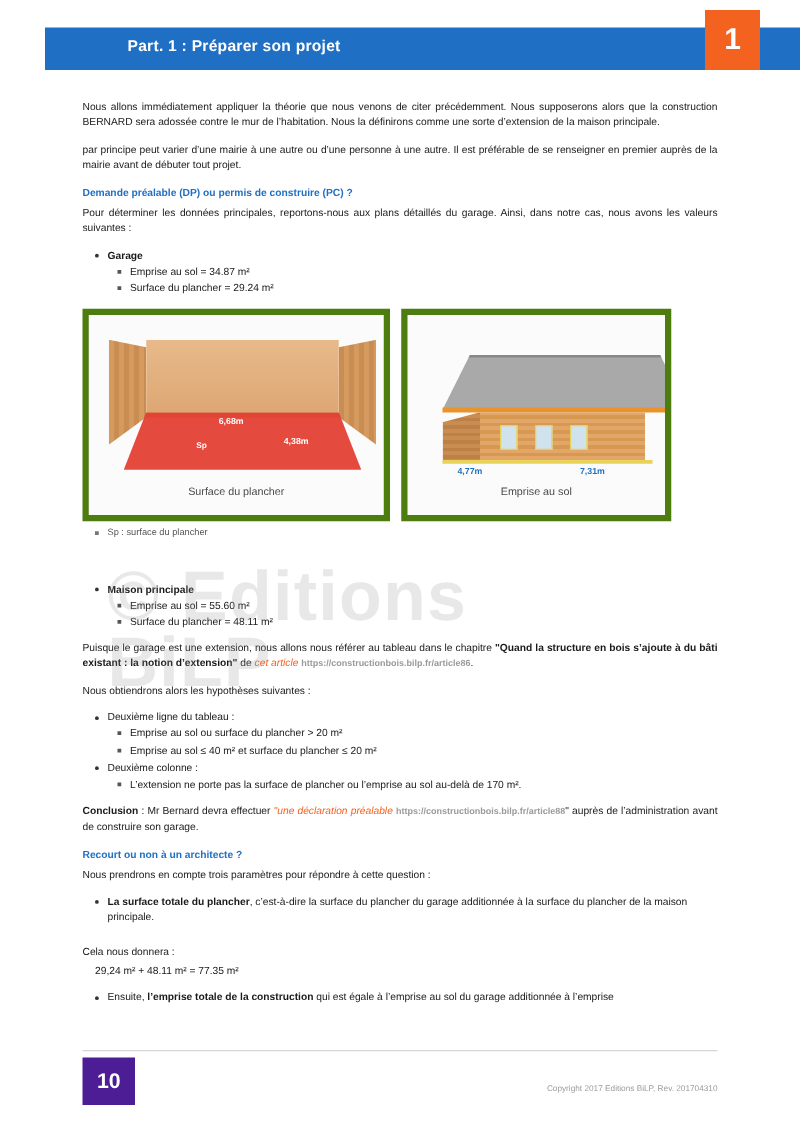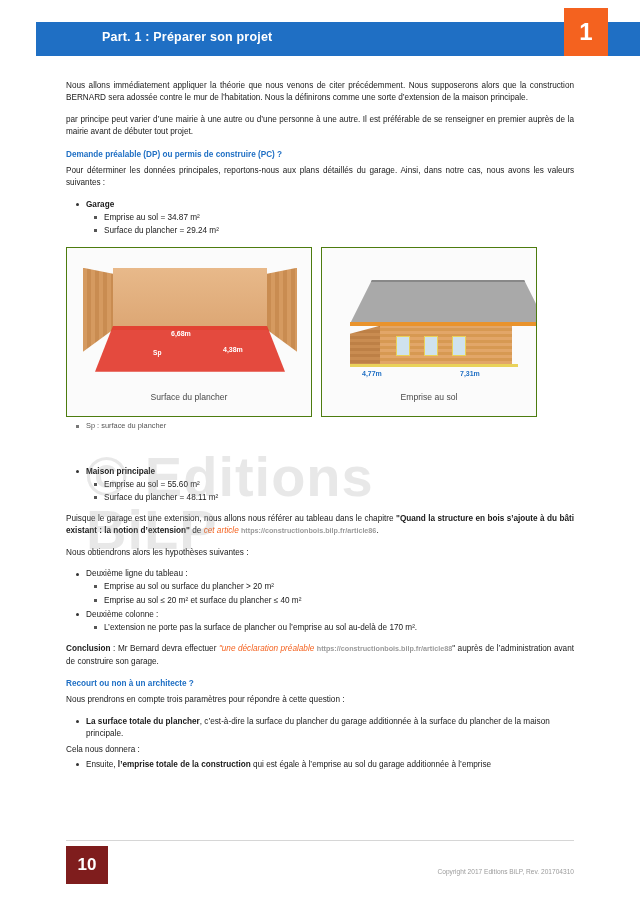--- a/index.html
+++ b/index.html
@@ -92,21 +92,21 @@
   b, .bold { font-weight: bold; }
   .link-orange { color: #f4621f; font-style: italic; }
   .url-gray { color: #9a9a9a; font-size: 7.2px; font-weight: bold; }
   
   .figures {
     display: flex;
     gap: 9px;
     margin: 9px 0 4px 0;
   }
   .fig {
-    border: 1px solid #4d7c0f;
+    border: 5px solid #4d7c0f;
     background: #fbfbfb;
     position: relative;
     overflow: hidden;
   }
   .fig-a { width: 246px; height: 170px; }
   .fig-b { width: 216px; height: 170px; }
   .fig-caption {
     position: absolute;
     bottom: 14px;
     width: 100%;
@@ -249,21 +249,21 @@
   .footer-rule {
     position: absolute;
     left: 66px; top: 4px;
     width: 508px; height: 1px;
     background: #d6d6d6;
   }
   .page-num-box {
     position: absolute;
     left: 66px; top: 10px;
     width: 42px; height: 38px;
-    background: #7f1d1d;
+    background: #4c1d95;
     display: flex; align-items: center; justify-content: center;
   }
   .page-num-box span {
     color: #ffffff;
     font-size: 17px;
     font-weight: bold;
   }
   .copyright {
     position: absolute;
     right: 66px; top: 32px;
@@ -340,37 +340,38 @@
   <div class="bullet-l2">Surface du plancher = 48.11 m²</div>
 
   <p style="margin-top:8px">
     <span>Puisque le garage est une extension, nous allons nous référer au tableau dans le chapitre </span><b>"Quand la structure en bois s’ajoute à du bâti existant : la notion d’extension"</b><span> de </span><span class="link-orange">cet article</span> <span class="url-gray">https://constructionbois.bilp.fr/article86</span><span>.</span>
   </p>
 
   <p>Nous obtiendrons alors les hypothèses suivantes :</p>
 
   <div class="bullet-l1">Deuxième ligne du tableau :</div>
   <div class="bullet-l2">Emprise au sol ou surface du plancher &gt; 20 m²</div>
-  <div class="bullet-l2">Emprise au sol ≤ 20 m² et surface du plancher ≤ 40 m²</div>
+  <div class="bullet-l2">Emprise au sol ≤ 40 m² et surface du plancher ≤ 20 m²</div>
   <div class="bullet-l1">Deuxième colonne :</div>
   <div class="bullet-l2">L’extension ne porte pas la surface de plancher ou l’emprise au sol au-delà de 170 m².</div>
 
   <p style="margin-top:9px">
     <b>Conclusion</b><span> : Mr Bernard devra effectuer </span><span class="link-orange">"une déclaration préalable</span> <span class="url-gray">https://constructionbois.bilp.fr/article88</span><span>" auprès de l’administration avant de construire son garage.</span>
   </p>
 
   <div class="sec-blue">Recourt ou non à un architecte ?</div>
 
   <p>Nous prendrons en compte trois paramètres pour répondre à cette question :</p>
 
   <div class="bullet-l1">
     <b>La surface totale du plancher</b><span>, c’est-à-dire la surface du plancher du garage additionnée à la surface du plancher de la maison principale.</span>
   </div>
 
-  <p style="margin-top:4px;margin-bottom:2px">Cela nous donnera :</p>
+  <p style="margin-top:16px;margin-bottom:2px">Cela nous donnera :</p>
+  <p style="margin-left:10px">29,24 m² + 48.11 m² = 77.35 m²</p>
 
   <div class="bullet-l1">
     <span>Ensuite, </span><b>l’emprise totale de la construction</b><span> qui est égale à l’emprise au sol du garage additionnée à l’emprise</span>
   </div>
 
   <div class="watermark">© Editions BiLP</div>
 </div>
 
 <div class="footer">
   <div class="footer-rule"></div>

